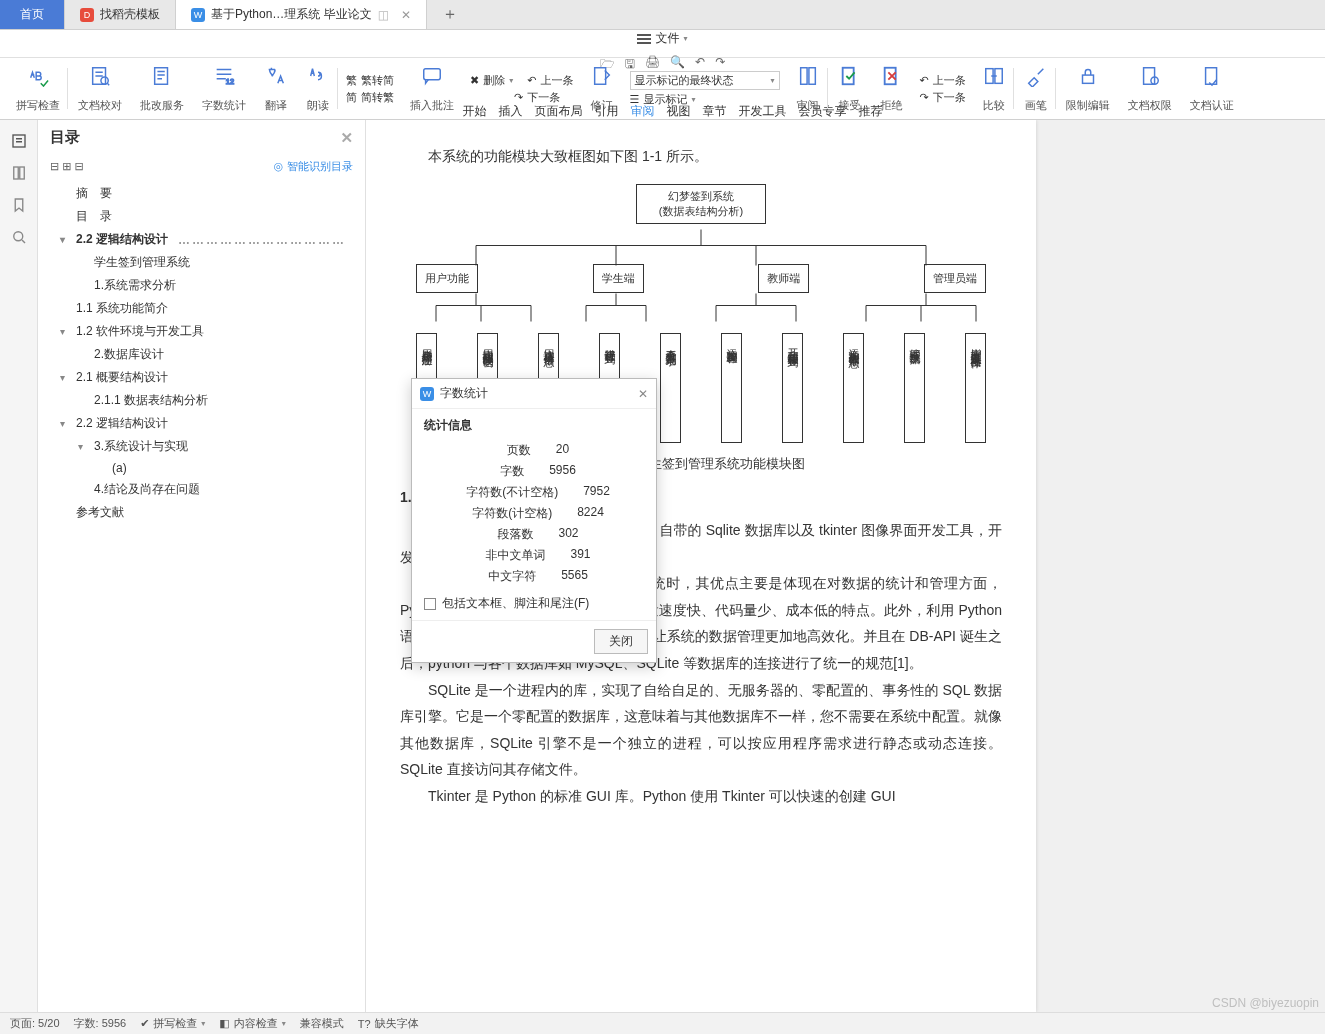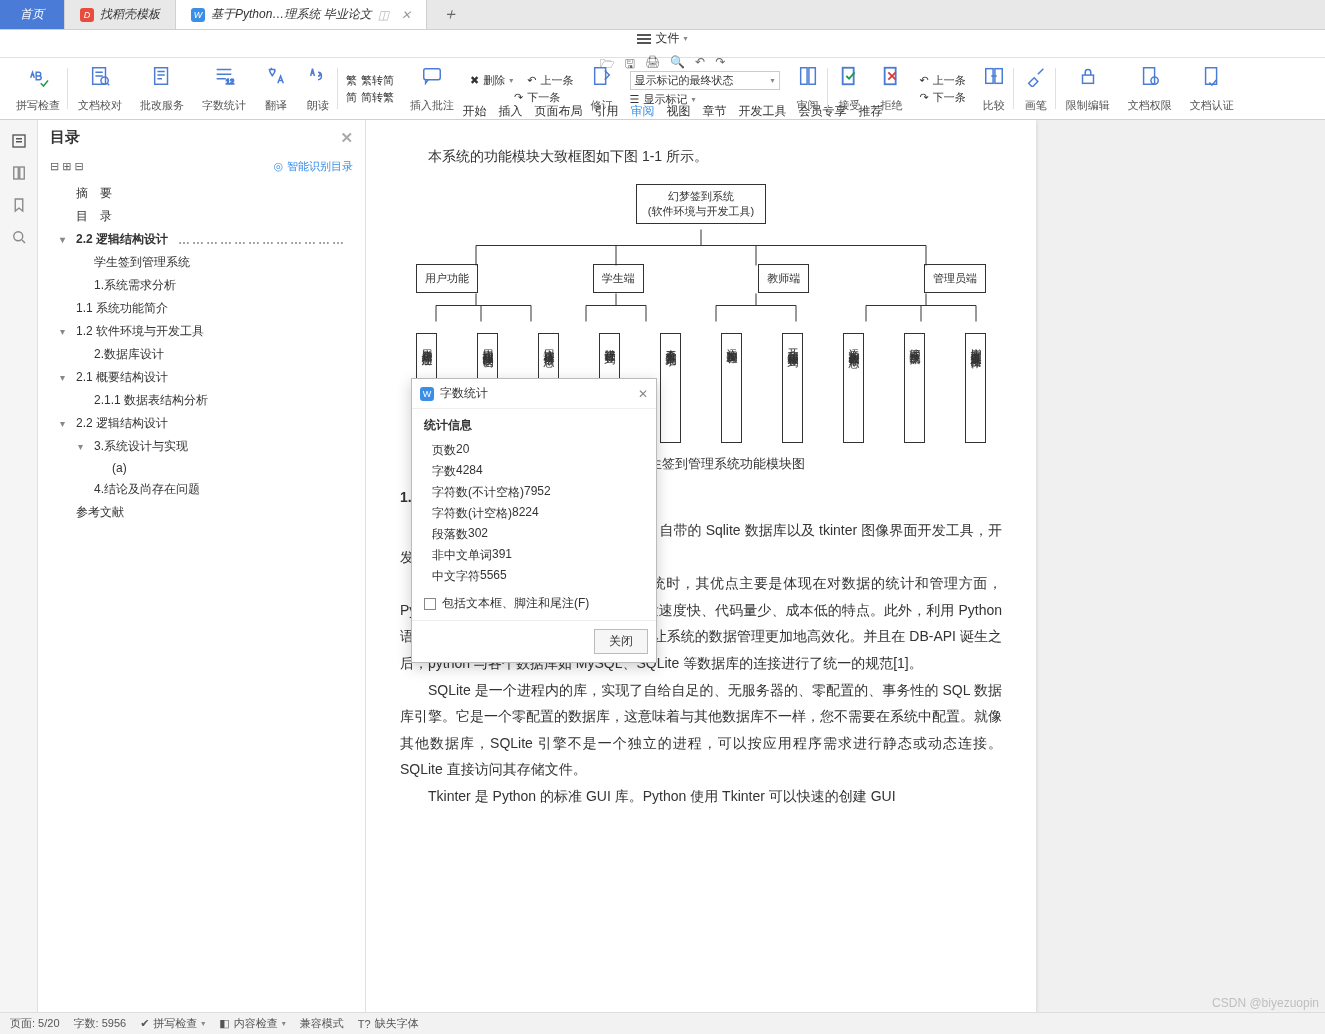--- a/index.html
+++ b/index.html
@@ -1,20 +1,20 @@
 <!DOCTYPE html>
 <html><head>
 <meta charset="utf-8">
 <style>
 * { box-sizing: border-box; margin: 0; padding: 0; }
 body { font-family: "Microsoft YaHei", Arial, sans-serif; font-size: 12px; color: #333; background: #fff; width: 1325px; height: 1034px; overflow: hidden; position: relative; }
 
 
 .top-tabs { display: flex; height: 30px; background: #e8e8e8; border-bottom: 1px solid #d0d0d0; }
-.top-tab { display: flex; align-items: center; padding: 0 15px; border-right: 1px solid #d0d0d0; cursor: pointer; gap: 6px; font-style: italic; }
+.top-tab { display: flex; align-items: center; padding: 0 15px; border-right: 1px solid #d0d0d0; cursor: pointer; gap: 6px; }
 .top-tab.home { background: #4a7bd6; color: #fff; padding: 0 20px; }
 .top-tab.doc { background: #fff; }
 .top-tab .close-x { opacity: .5; margin-left: 6px; }
 .top-tab .add { font-size: 16px; color: #666; }
 .ico-red { background: #e74c3c; color: #fff; border-radius: 3px; font-size: 9px; width: 14px; height: 14px; display:inline-flex;align-items:center;justify-content:center;}
 .ico-blue { background: #3a8ee6; color: #fff; border-radius: 3px; font-size: 9px; width: 14px; height: 14px; display:inline-flex;align-items:center;justify-content:center;}
 
 
 .menu-bar { display: flex; align-items: center; height: 28px; padding: 0 10px; gap: 8px; border-bottom: 1px solid #e0e0e0; flex-direction: column; }
 .menu-bar .file-btn { display: flex; align-items: center; gap: 4px; padding: 0 6px; }
@@ -70,21 +70,21 @@
 
 .sec-title { font-weight: bold; font-size: 14px; margin: 16px 0 10px 0; }
 .para { font-size: 14px; line-height: 1.9; text-indent: 2em; text-align: justify; }
 
 
 .dialog { position: absolute; left: 411px; top: 378px; width: 246px; background: #fff; border: 1px solid #bbb; box-shadow: 0 4px 14px rgba(0,0,0,.2); font-size: 12px; }
 .dialog .dlg-head { display:flex; align-items:center; gap:6px; padding: 6px 8px; border-bottom: 1px solid #eee; }
 .dialog .dlg-head .dlg-close { margin-left:auto; cursor:pointer; color:#888; }
 .dialog .dlg-body { padding: 8px 12px; }
 .dialog .dlg-section { font-weight: bold; margin-bottom: 6px; }
-.dialog .dlg-row { display:flex; justify-content:flex-start; padding: 2px 0 2px 8px; }
+.dialog .dlg-row { display:flex; justify-content:center; padding: 2px 0 2px 8px; gap: 25px; }
 .dialog .dlg-check { display:flex; align-items:center; gap:6px; margin-top:8px; }
 .dialog .dlg-foot { display:flex; justify-content:flex-end; padding: 8px; border-top: 1px solid #eee; }
 .dialog .dlg-btn { border:1px solid #bbb; padding: 3px 14px; background:#f6f6f6; cursor:pointer; }
 .chk { width:12px; height:12px; border:1px solid #888; display:inline-block; }
 
 
 .status-bar { position: absolute; bottom: 0; left:0; right:0; height: 22px; background: #f2f2f2; border-top:1px solid #ddd; display:flex; align-items:center; padding: 4px 10px; gap: 14px; font-size: 11px; color:#555; }
 .status-bar .sb-item { display:flex; align-items:center; gap:4px; }
 .drop-caret { font-size:8px; color:#888; }
 
@@ -467,21 +467,21 @@
               <line x1="380" y1="112" x2="380" y2="128"></line>
             <line x1="510" y1="100" x2="510" y2="112"></line>
               <line x1="450" y1="112" x2="560" y2="112"></line>
             <line x1="450" y1="112" x2="450" y2="128"></line>
               <line x1="505" y1="112" x2="505" y2="128"></line>
               <line x1="560" y1="112" x2="560" y2="128"></line>
           </g>
         </svg>
         <div class="dg-root">
           <div>幻梦签到系统</div>
-          <div>(软件环境与开发工具)</div>
+          <div>(数据表结构分析)</div>
         </div>
         <div class="dg-row" id="dg-row2">
             <div class="dg-box">用户功能</div>
             <div class="dg-box">学生端</div>
             <div class="dg-box">教师端</div>
             <div class="dg-box">管理员端</div>
           </div>
         <div class="dg-leaf-row" id="dg-leaves">
             <div class="dg-leaf">用户登录和注册</div>
             <div class="dg-leaf">用户找回和修改密码</div>
@@ -514,21 +514,21 @@
   </div>
   <div class="dlg-body">
     <div class="dlg-section">统计信息</div>
     <div id="dlg-rows">
         <div class="dlg-row">
           <span>页数</span>
           <span>20</span>
         </div>
         <div class="dlg-row">
           <span>字数</span>
-          <span>4284</span>
+          <span>5956</span>
         </div>
         <div class="dlg-row">
           <span>字符数(不计空格)</span>
           <span>7952</span>
         </div>
         <div class="dlg-row">
           <span>字符数(计空格)</span>
           <span>8224</span>
         </div>
         <div class="dlg-row">

